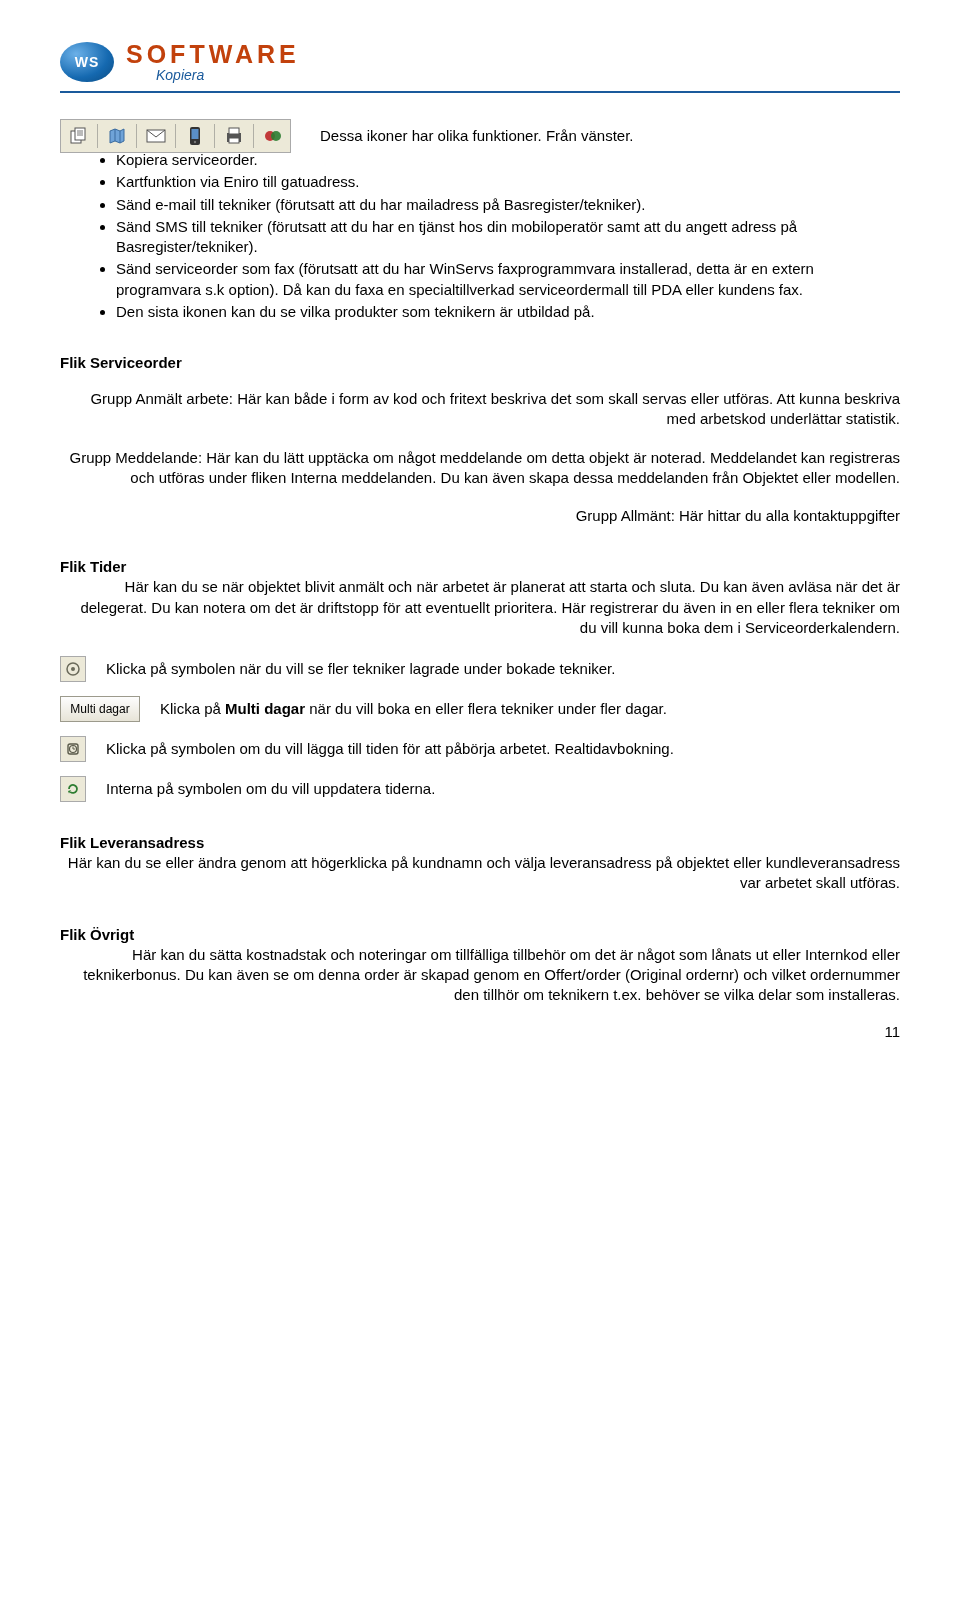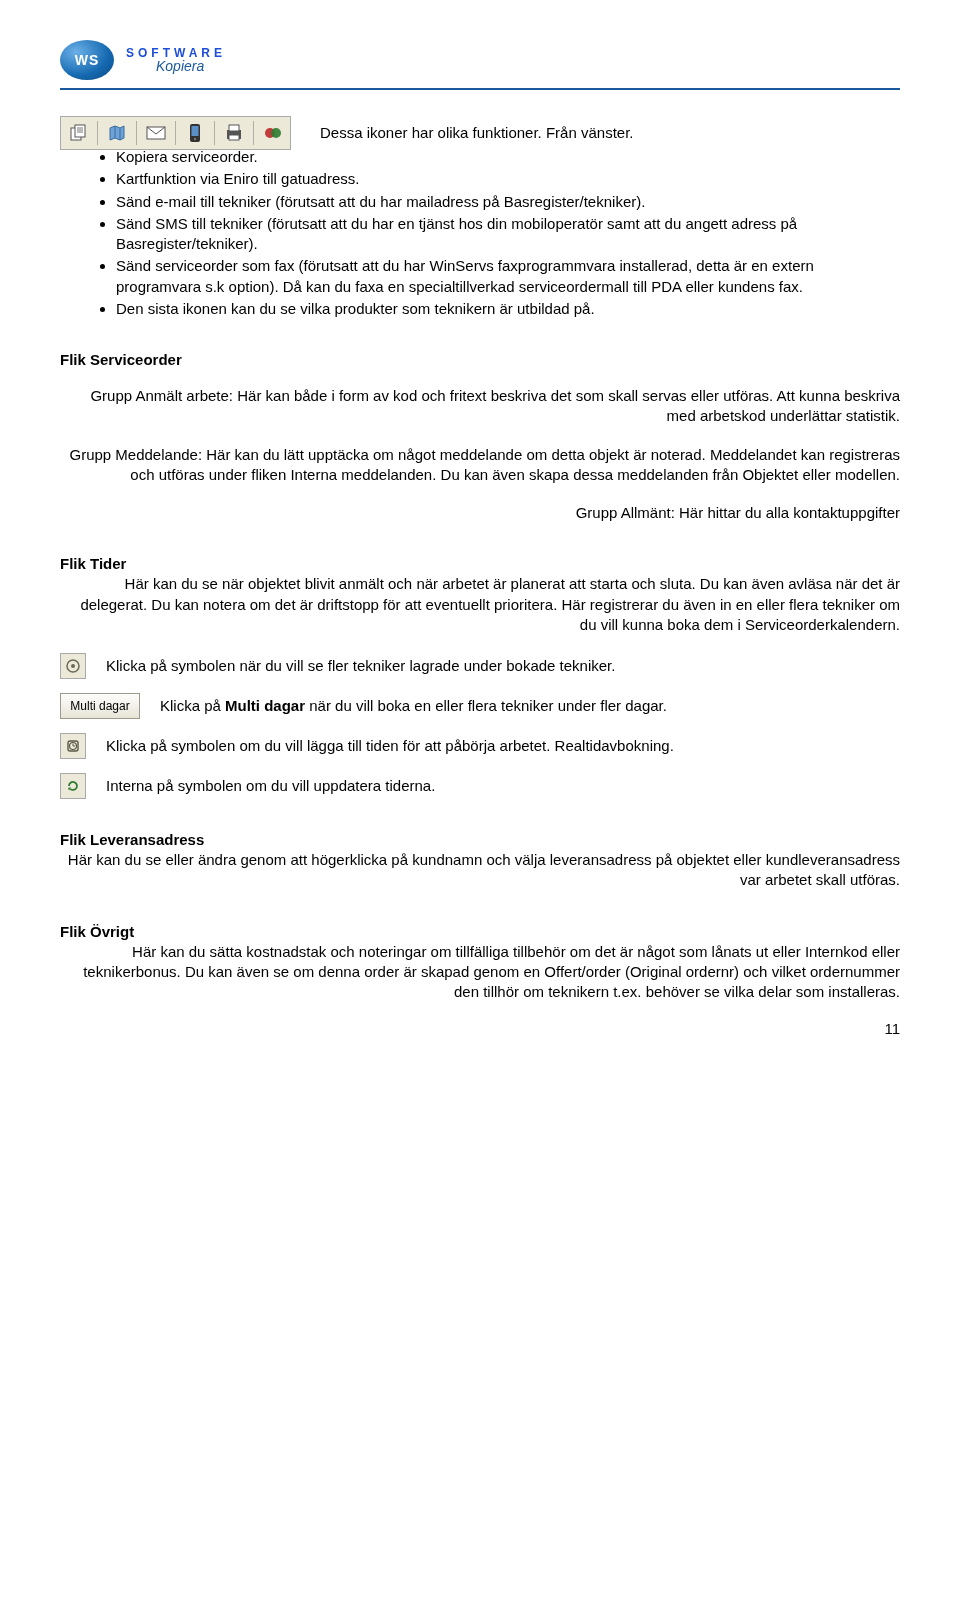--- a/index.html
+++ b/index.html
@@ -40,24 +40,24 @@
     letter-spacing: 1px;
   }
   .logo-title {
     margin-left: 12px;
     display: flex;
     flex-direction: column;
     justify-content: center;
   }
   .logo-sw {
     font-family: "Arial Black", Arial, sans-serif;
-    font-size: 12px;
+    font-size: 25px;
     font-weight: 900;
     letter-spacing: 4px;
-    color: #1d4ed8;
+    color: #c2410c;
   }
   .logo-sub {
     font-size: 14px;
     color: #1a5a9c;
     margin-left: 30px;
     margin-top: -2px;
     font-style: italic;
   }
   .blue-rule {
     height: 2px;

